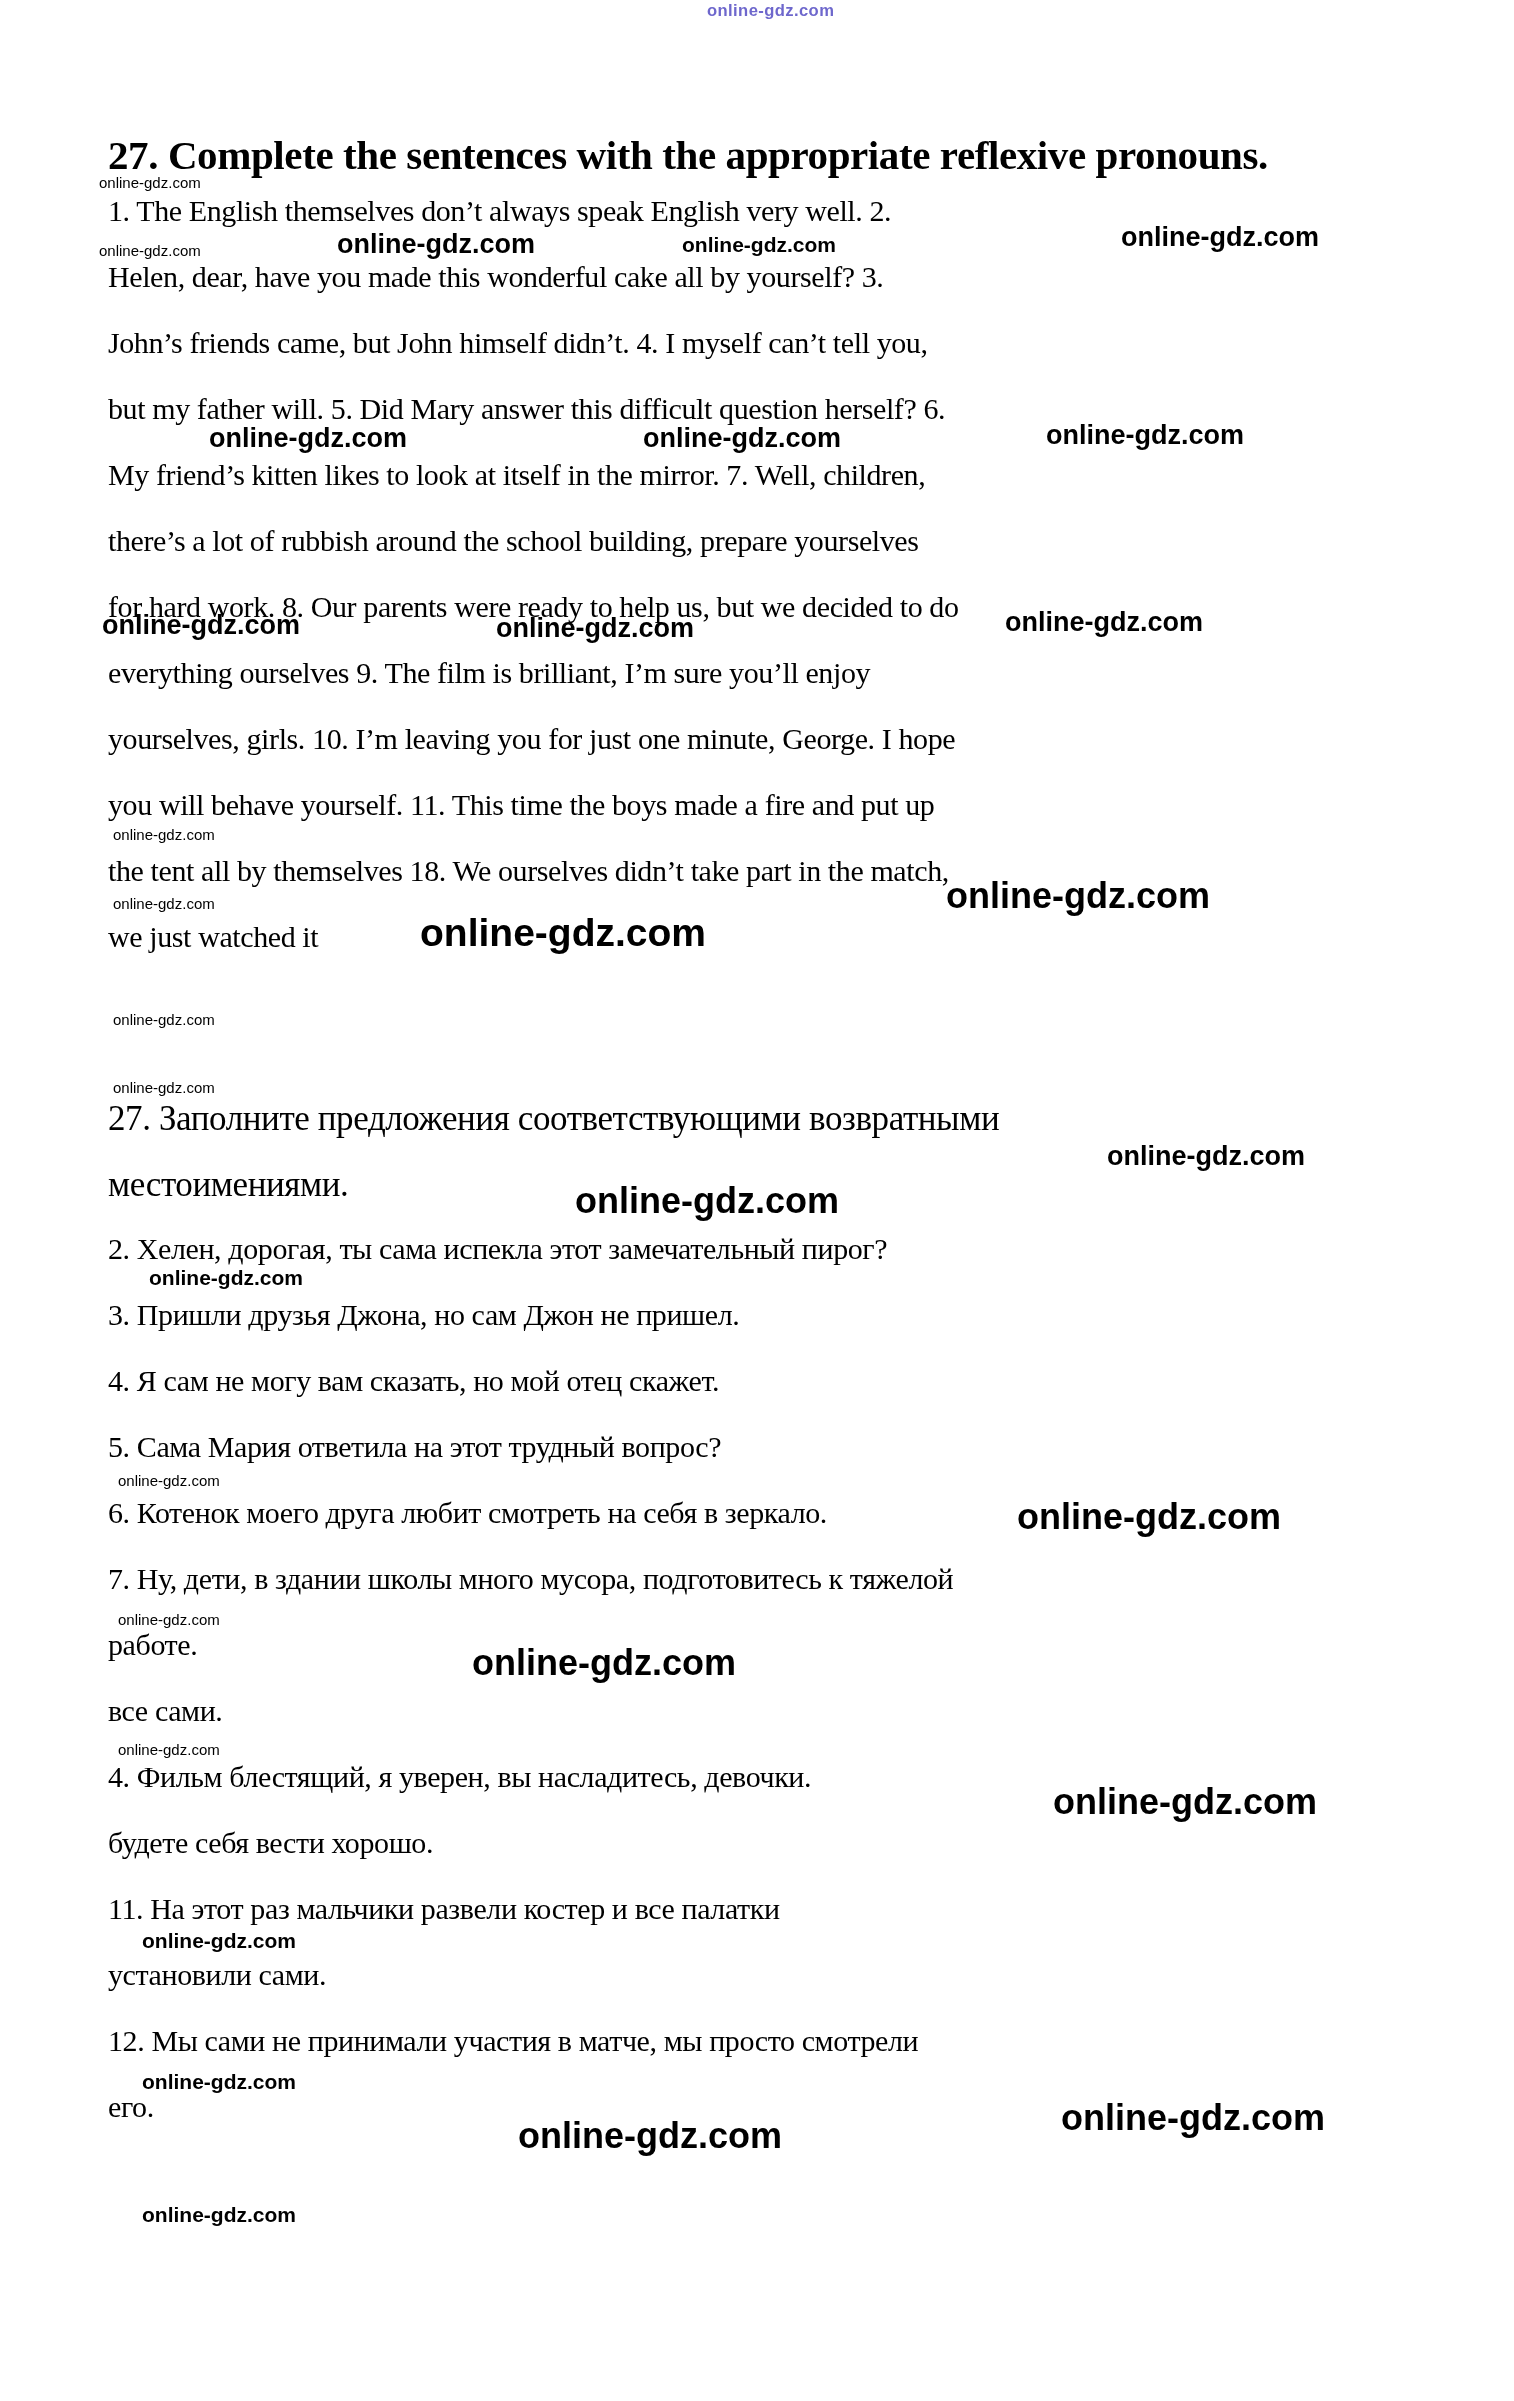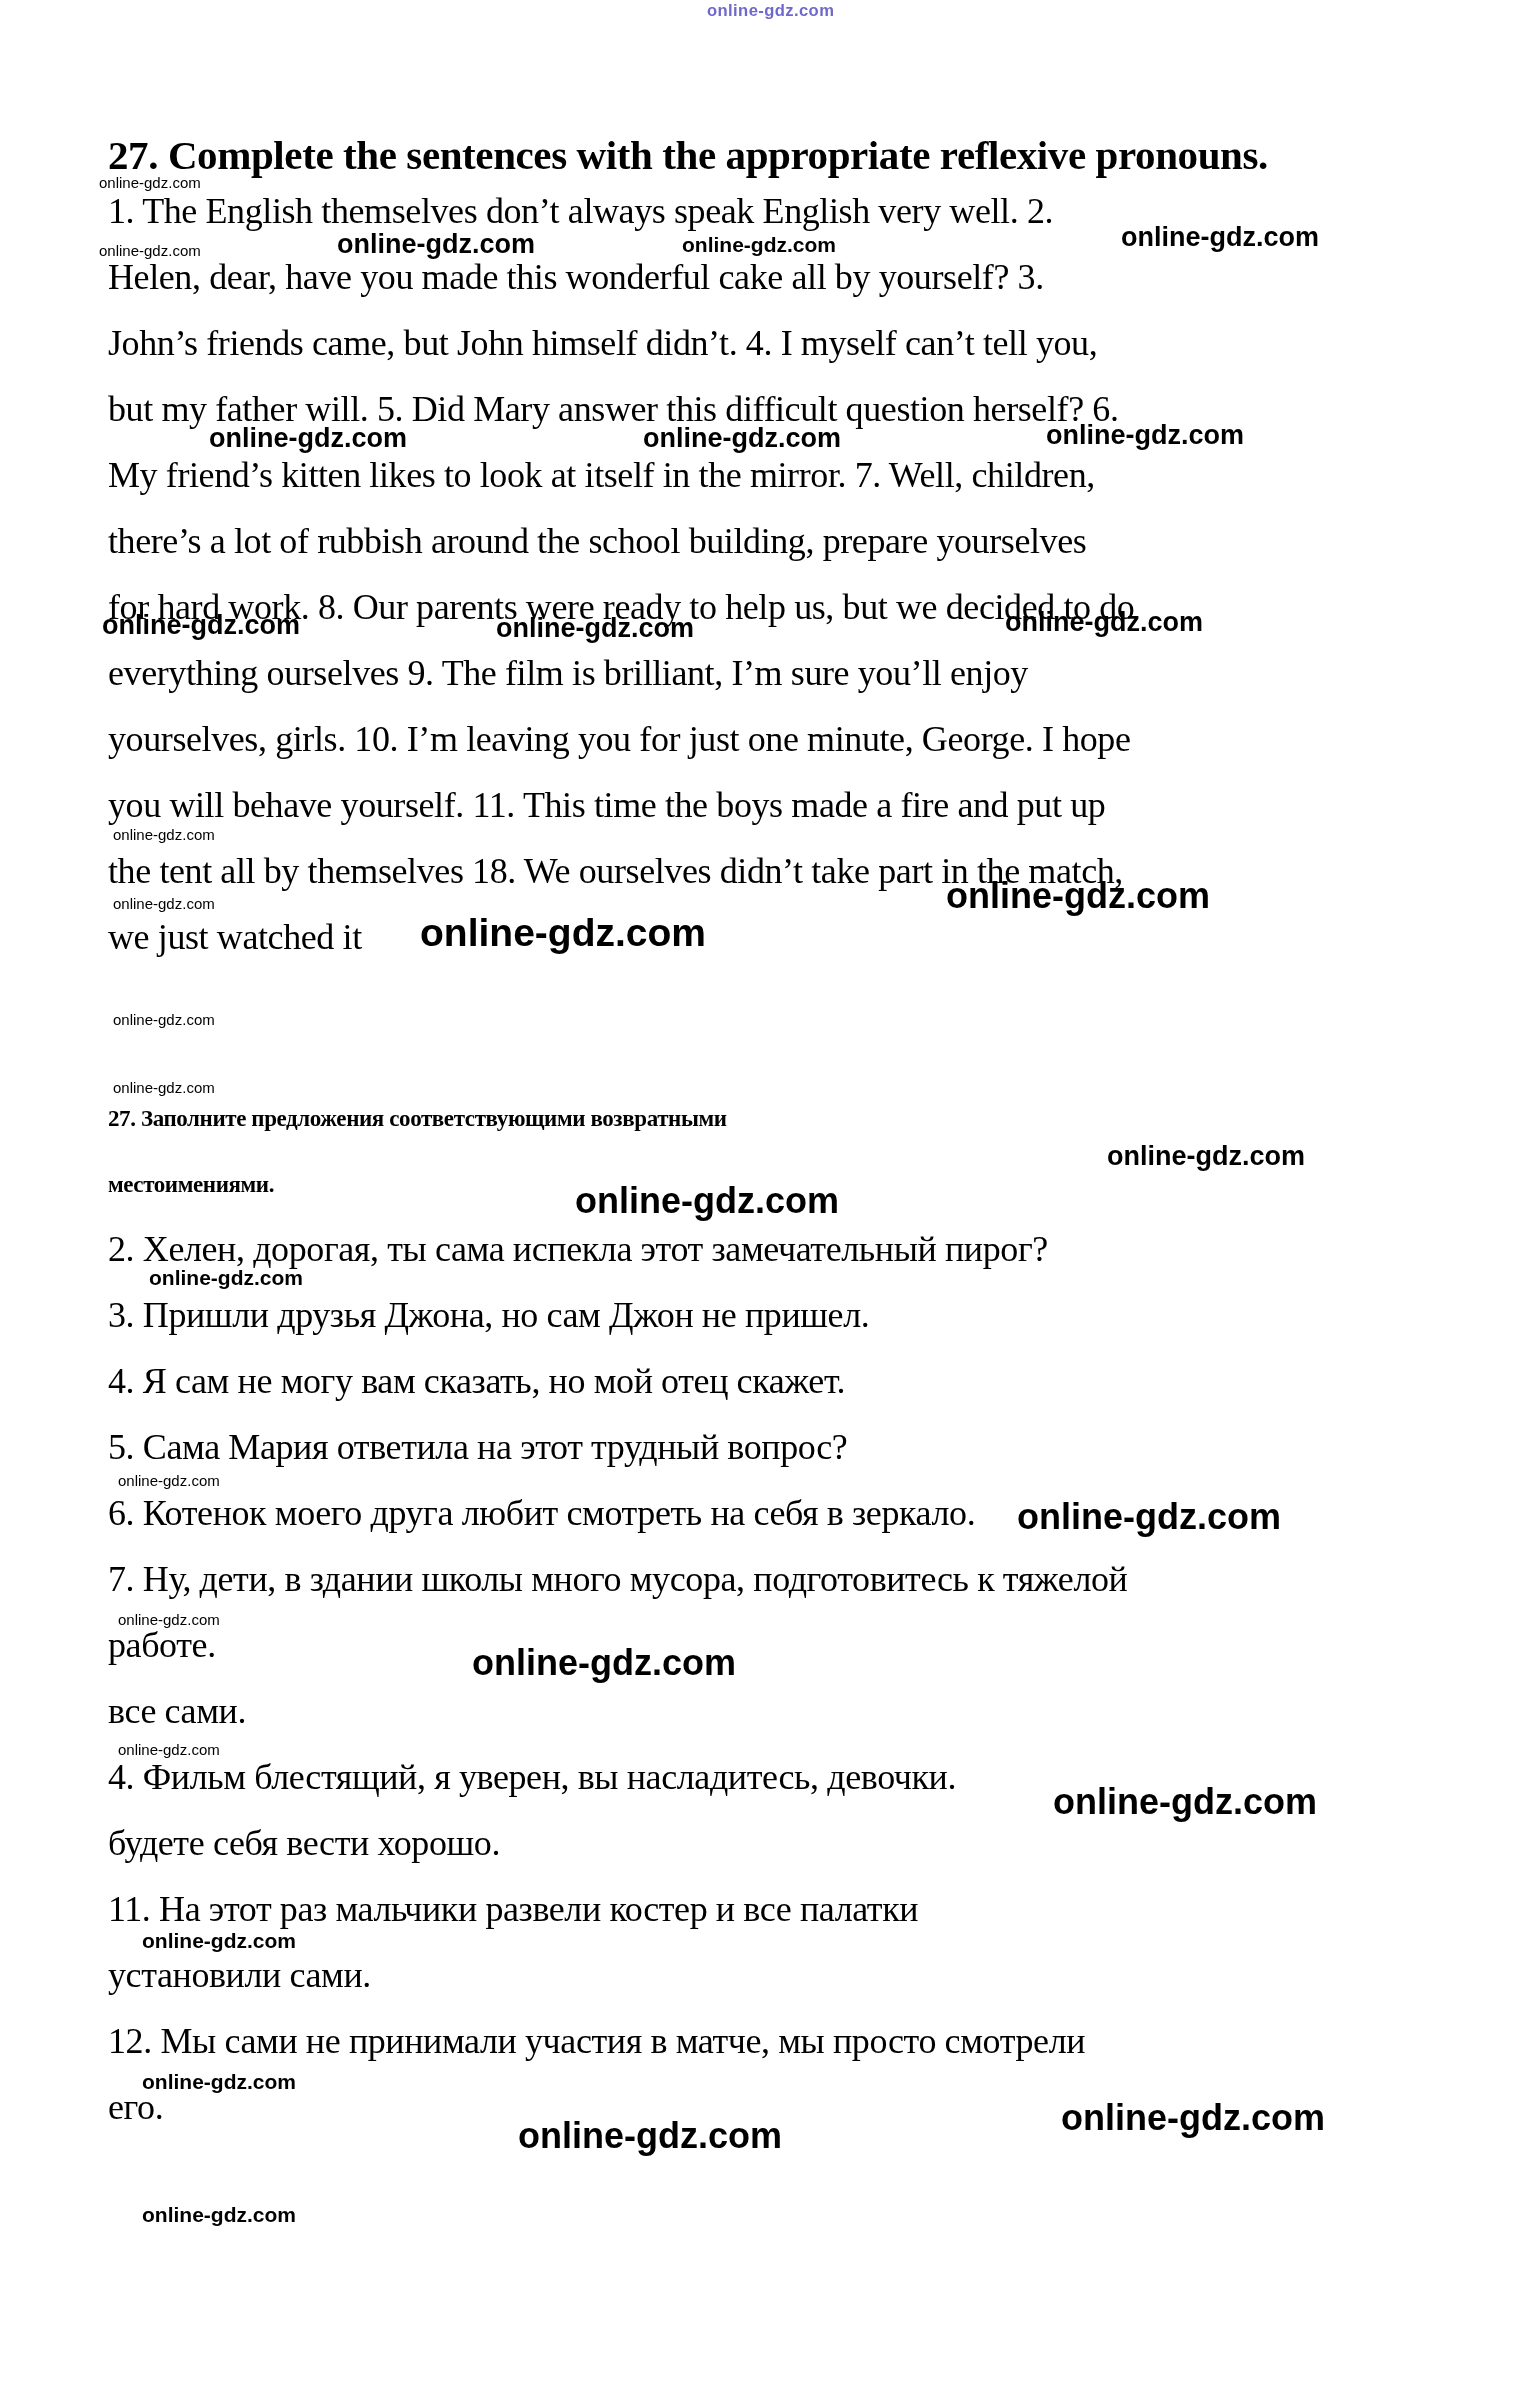--- a/index.html
+++ b/index.html
@@ -22,25 +22,25 @@
     font-weight: 700;
     letter-spacing: -0.4px;
     white-space: nowrap;
   }
   .en-lines  { position: absolute; left: 108px; top: 178px; }
   .ru-heading{ position: absolute; left: 108px; top: 1086px; }
   .ru-lines  { position: absolute; left: 108px; top: 1216px; }
   .line {
     height: 66px;
     line-height: 66px;
-    font-size: 36px;
+    font-size: 30px;
     letter-spacing: -0.4px;
     white-space: nowrap;
   }
-  .ru-heading .line { font-weight: 700; font-size: 23px; }
+  .ru-heading .line { font-weight: 400; font-size: 35px; }
   .wm {
     position: absolute;
     font-family: "Liberation Sans", sans-serif;
     color: #000000;
     white-space: nowrap;
     line-height: 1;
   }
   .wm-top {
     font-size: 16.6px; font-weight: 700;
     color: #4a42c0; opacity: 0.8; letter-spacing: 0.4px;

